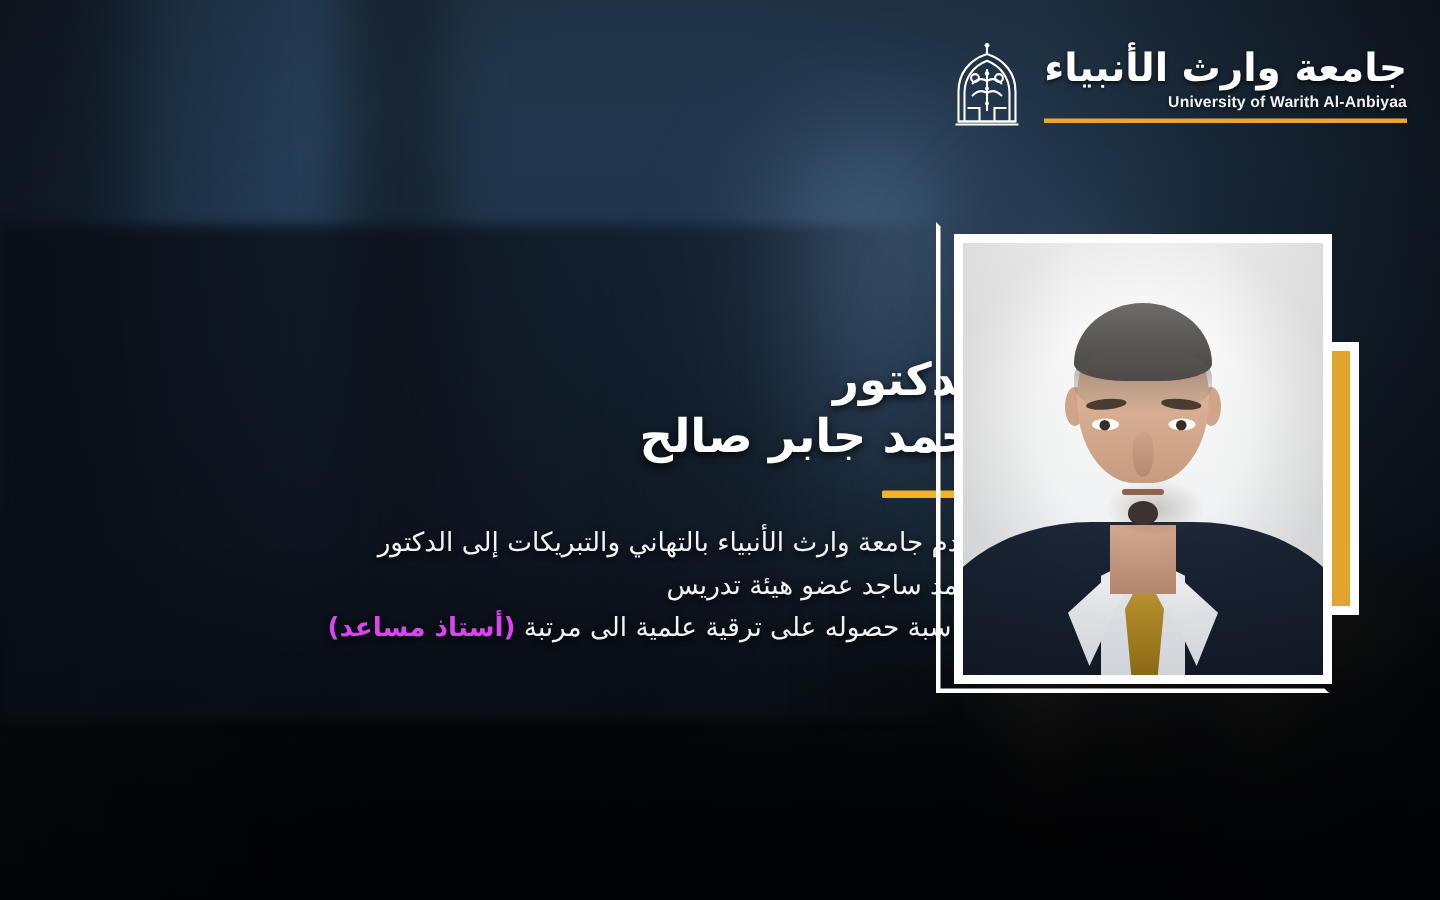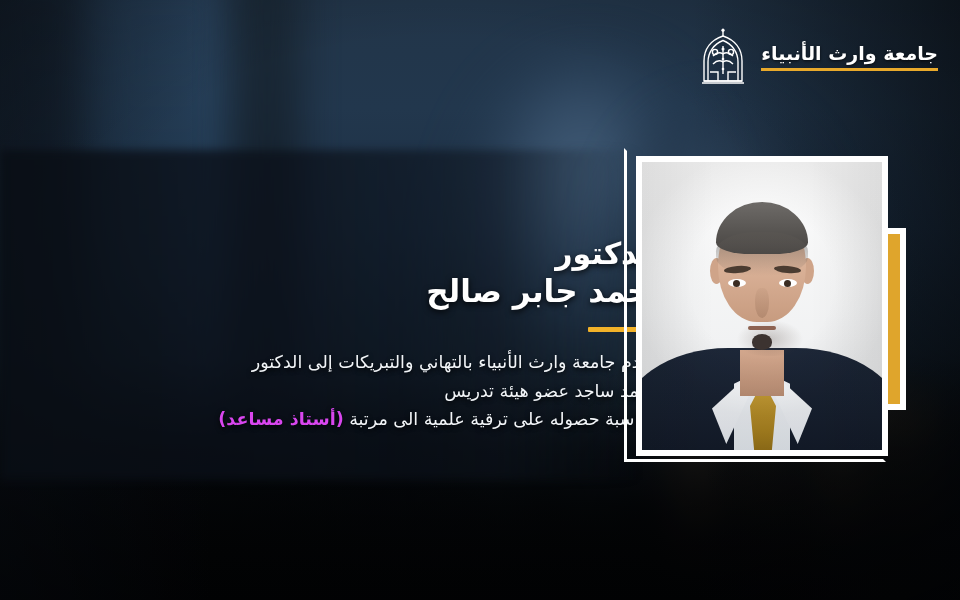--- a/index.html
+++ b/index.html
@@ -102,21 +102,21 @@
   }
 
   
   .brand {
     position:absolute; top:28px; right:22px;
     display:flex; align-items:center; gap:12px;
     direction:rtl;
   }
   .brand-text { text-align:right; }
   .brand-ar {
-    color:#ffffff; font-size:19px; font-weight:700; line-height:1.15;
+    color:#ffffff; font-size:26px; font-weight:700; line-height:1.15;
     letter-spacing:.2px; white-space:nowrap;
     text-shadow:0 1px 3px rgba(0,0,0,.7);
   }
   .brand-en {
     color:#eef2f6; font-size:10.5px; font-weight:700; line-height:1.3;
     letter-spacing:.1px; white-space:nowrap; direction:ltr;
     font-family:"Liberation Sans", sans-serif;
     text-shadow:0 1px 3px rgba(0,0,0,.7);
   }
   .brand-rule {
@@ -296,20 +296,21 @@
   <div class="bg-fig bg-fig-3"></div>
   <div class="bg-fig bg-fig-4"></div>
   <div class="bg-fig bg-fig-5"></div>
   <div class="bg-bottom"></div>
   <div class="bg-vignette"></div>
   <div class="text-scrim"></div>
 
   <div class="brand">
     <div class="brand-text">
       <div class="brand-ar">جامعة وارث الأنبياء</div>
+      <div class="brand-en">University of Warith Al-Anbiyaa</div>
       <div class="brand-rule"></div>
     </div>
     <div class="brand-mark">
       <svg viewBox="0 0 52 58" width="52" height="58" aria-hidden="true">
         <g fill="none" stroke="#ffffff" stroke-width="1.4">
           <path d="M26 2.5 L26 8"></path>
           <path d="M26 8 C14 12 7 21 7 33 L7 53 L45 53 L45 33 C45 21 38 12 26 8 Z"></path>
           <path d="M11 53 L11 34 C11 24 17 16 26 12.5 C35 16 41 24 41 34 L41 53"></path>
           <path d="M26 18 L26 46"></path>
           <path d="M16 28 C20 24 23 24 26 26 C29 24 32 24 36 28"></path>

